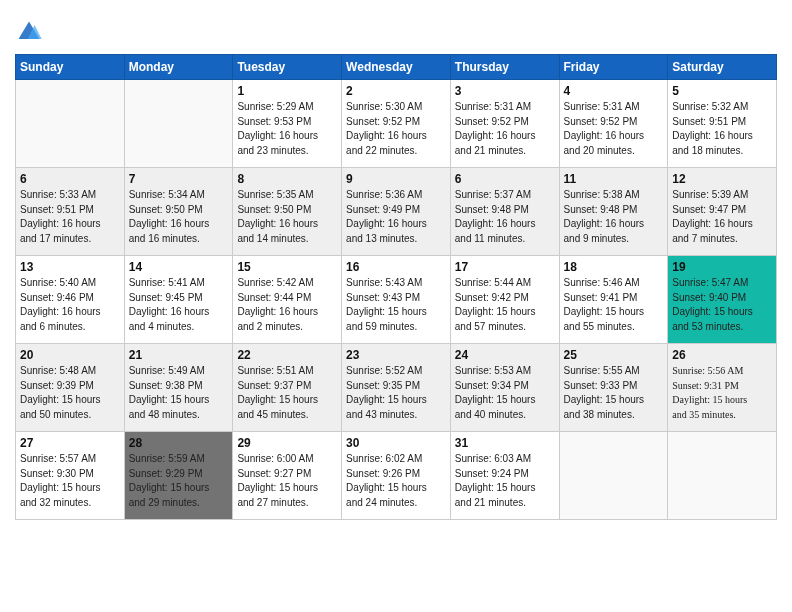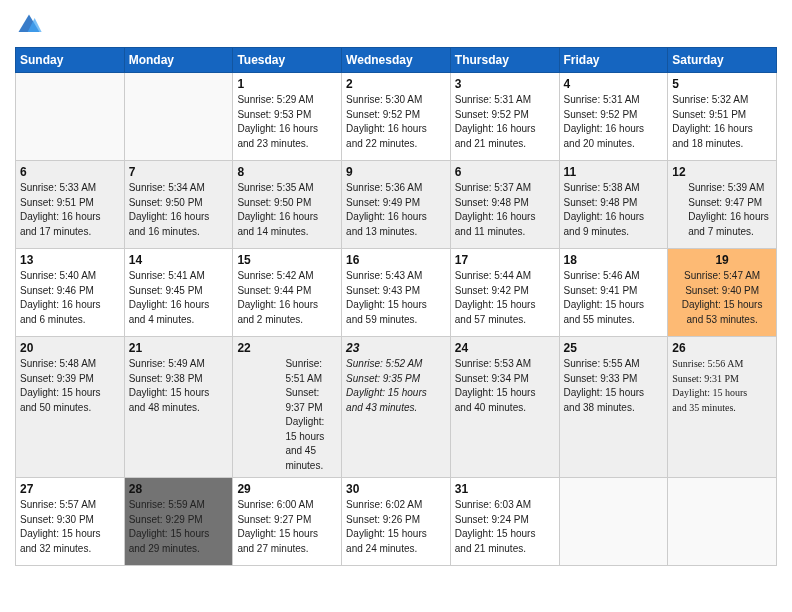--- a/index.html
+++ b/index.html
@@ -7,21 +7,21 @@
       font-family: Arial, sans-serif;
       background: #fff;
       width: 792px;
       min-height: 612px;
       padding: 0;
     }
     .page {
       width: 792px;
       min-height: 612px;
       background: #fff;
-      padding: 11px 15px 15px 15px;
+      padding: 18px 15px 15px 15px;
     }
     .header {
       display: flex;
       justify-content: space-between;
       align-items: flex-start;
       margin-bottom: 8px;
     }
     .logo {
       display: flex;
       align-items: center;
@@ -217,21 +217,21 @@
           </td>
           <td style="background: rgb(239, 239, 239);">
             <span class="day-number">11</span>
             <div class="day-info" style="white-space: pre-line;">Sunrise: 5:38 AM
 Sunset: 9:48 PM
 Daylight: 16 hours
 and 9 minutes.</div>
           </td>
           <td style="background: rgb(239, 239, 239);">
             <span class="day-number">12</span>
-            <div class="day-info" style="white-space: pre-line; margin-left: 16px;">Sunrise: 5:39 AM
+            <div class="day-info" style="white-space: pre-line;">Sunrise: 5:39 AM
 Sunset: 9:47 PM
 Daylight: 16 hours
 and 7 minutes.</div>
           </td>
         </tr>
         <tr>
           <td style="background: rgb(255, 255, 255);">
             <span class="day-number">13</span>
             <div class="day-info" style="white-space: pre-line;">Sunrise: 5:40 AM
 Sunset: 9:46 PM
@@ -266,21 +266,21 @@
 Daylight: 15 hours
 and 57 minutes.</div>
           </td>
           <td style="background: rgb(255, 255, 255);">
             <span class="day-number">18</span>
             <div class="day-info" style="white-space: pre-line;">Sunrise: 5:46 AM
 Sunset: 9:41 PM
 Daylight: 15 hours
 and 55 minutes.</div>
           </td>
-          <td style="background: #fdba74; text-align: center;">
+          <td style="background: #14b8a6;">
             <span class="day-number">19</span>
             <div class="day-info" style="white-space: pre-line;">Sunrise: 5:47 AM
 Sunset: 9:40 PM
 Daylight: 15 hours
 and 53 minutes.</div>
           </td>
         </tr>
         <tr>
           <td style="background: rgb(239, 239, 239);">
             <span class="day-number">20</span>
@@ -291,26 +291,26 @@
           </td>
           <td style="background: rgb(239, 239, 239);">
             <span class="day-number">21</span>
             <div class="day-info" style="white-space: pre-line;">Sunrise: 5:49 AM
 Sunset: 9:38 PM
 Daylight: 15 hours
 and 48 minutes.</div>
           </td>
           <td style="background: rgb(239, 239, 239);">
             <span class="day-number">22</span>
-            <div class="day-info" style="white-space: pre-line; margin-left: 48px;">Sunrise: 5:51 AM
+            <div class="day-info" style="white-space: pre-line;">Sunrise: 5:51 AM
 Sunset: 9:37 PM
 Daylight: 15 hours
 and 45 minutes.</div>
           </td>
-          <td style="background: rgb(239, 239, 239); font-style: italic;">
+          <td style="background: rgb(239, 239, 239);">
             <span class="day-number">23</span>
             <div class="day-info" style="white-space: pre-line;">Sunrise: 5:52 AM
 Sunset: 9:35 PM
 Daylight: 15 hours
 and 43 minutes.</div>
           </td>
           <td style="background: rgb(239, 239, 239);">
             <span class="day-number">24</span>
             <div class="day-info" style="white-space: pre-line;">Sunrise: 5:53 AM
 Sunset: 9:34 PM

